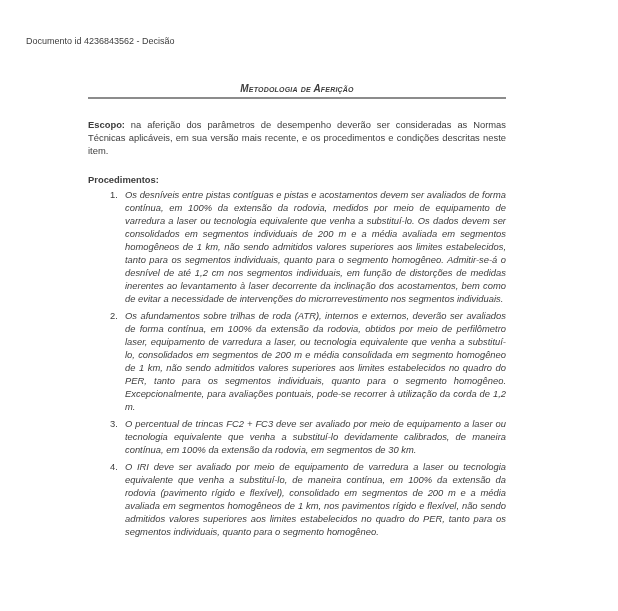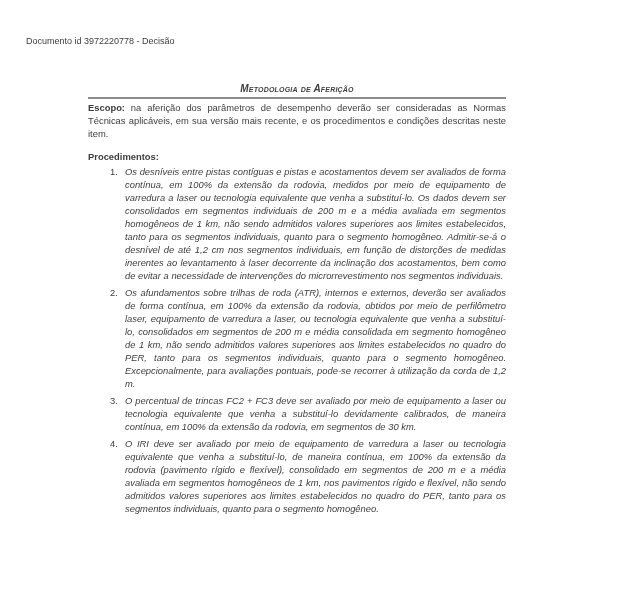--- a/index.html
+++ b/index.html
@@ -40,24 +40,24 @@
     color: #3d3d3d;
     padding-bottom: 3px;
     border-bottom: 2px solid #8c8c8c;
     text-align: center;
   }
   .para {
     font-size: 9.4px;
     line-height: 13px;
     text-align: justify;
   }
-  .escopo { margin-top: 2px; }
+  .escopo { margin-top: 19px; }
   .bold { font-weight: bold; }
   .proc-label {
-    margin-top: 10px;
+    margin-top: 16px;
     font-size: 9.4px;
     line-height: 13px;
     font-weight: bold;
   }
   .proc-list { margin-top: 2px; }
   .list-item {
     display: flex;
     padding-left: 22px;
     margin-bottom: 4px;
     font-size: 9.4px;
@@ -71,21 +71,21 @@
     flex: 1 1 auto;
     text-align: justify;
     font-style: italic;
   }
 </style>
 </head>
 <body style="background: rgb(255, 255, 255); color: rgb(61, 61, 61);">
 
 <div class="page">
 
-  <div class="doc-header">Documento id 3972220778 - Decisão</div>
+  <div class="doc-header">Documento id 4236843562 - Decisão</div>
 
   <div class="content">
 
     <div class="doc-title" style="border-bottom-color: rgb(140, 140, 140);">Metodologia de Aferição</div>
 
     <p class="para escopo"><span class="bold">Escopo:</span><span> na aferição dos parâmetros de desempenho deverão ser consideradas as Normas Técnicas aplicáveis, em sua versão mais recente, e os procedimentos e condições descritas neste item.</span></p>
 
     <p class="proc-label">Procedimentos:</p>
 
     <div class="proc-list">

